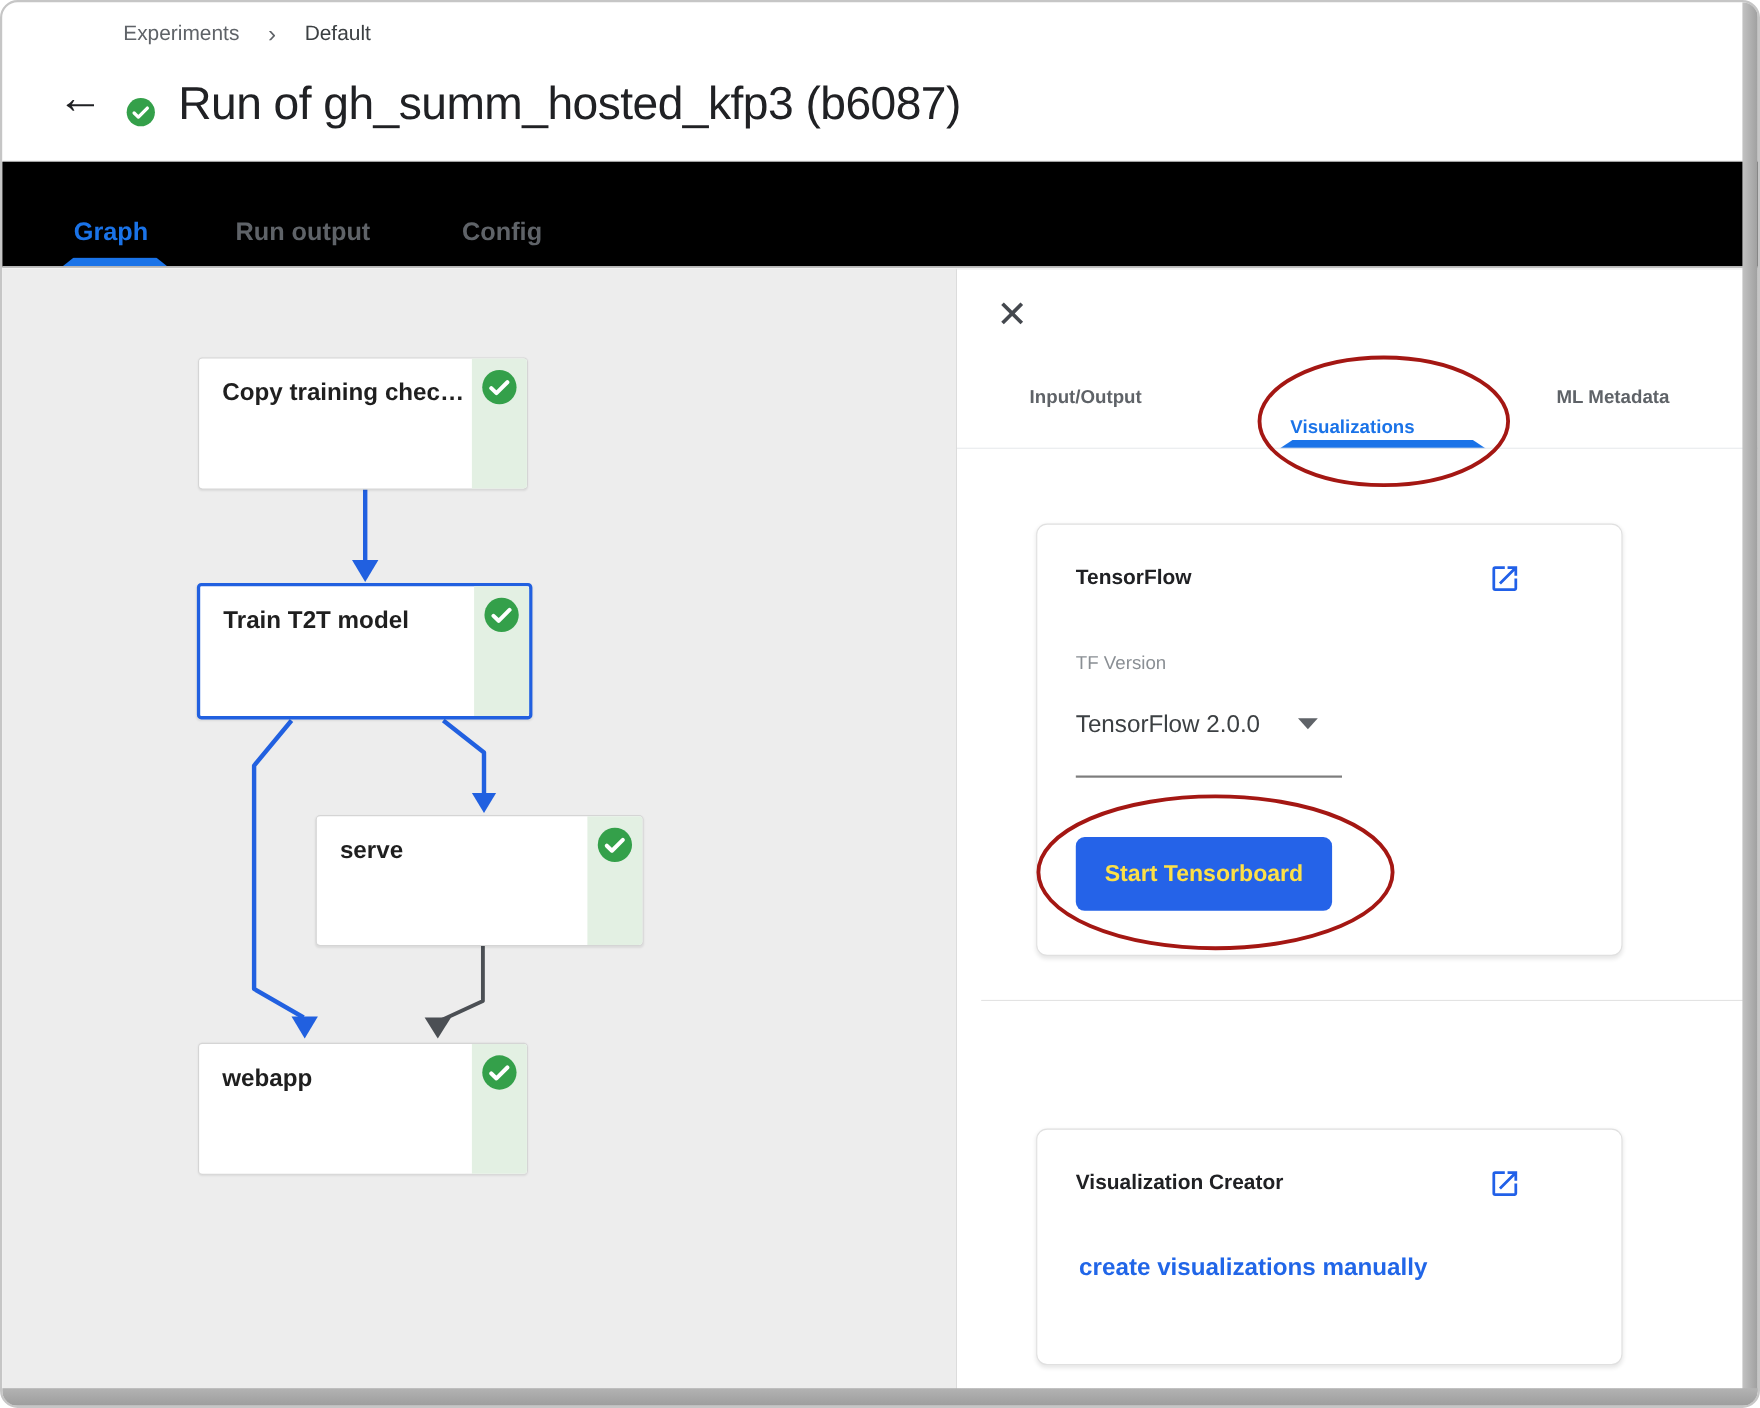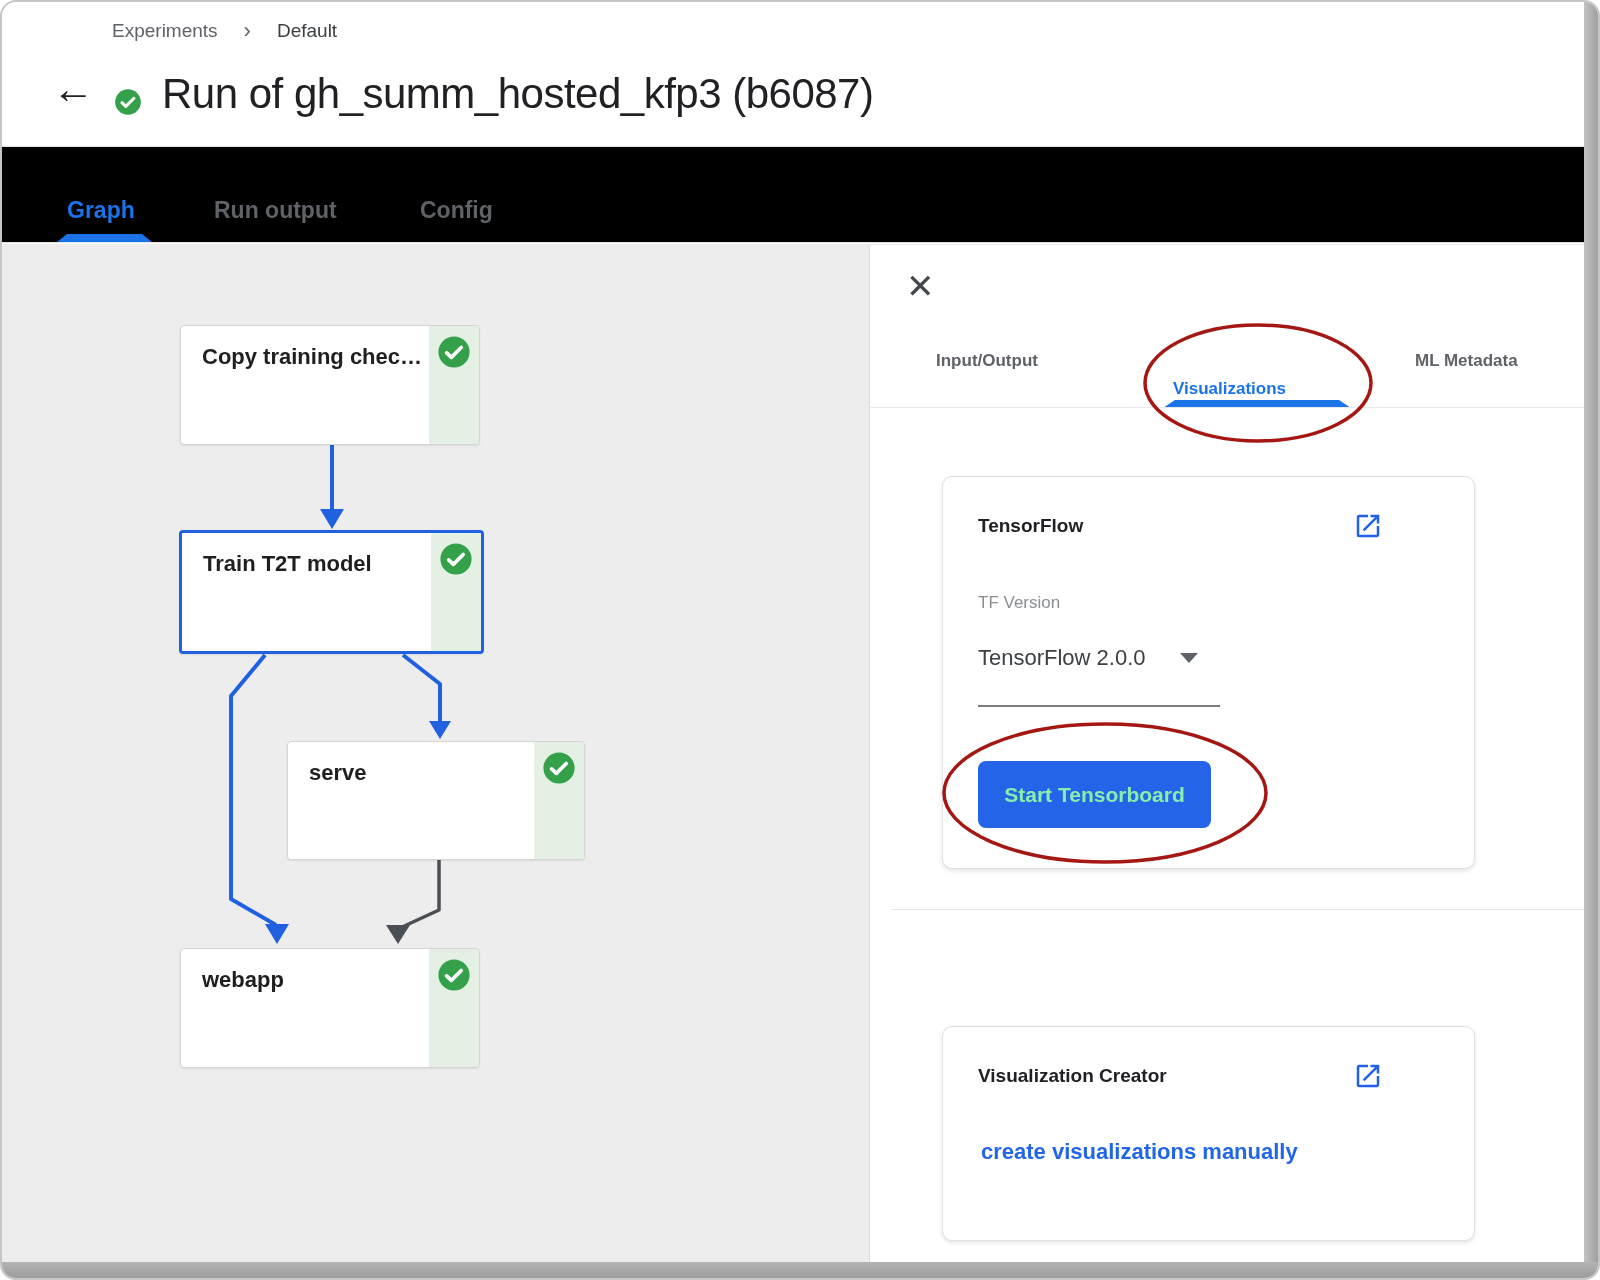--- a/index.html
+++ b/index.html
@@ -48,21 +48,21 @@
     border-radius:10px; box-shadow:0 2px 4px rgba(0,0,0,0.10); }
   .card.tensorboard{ top:231px; height:393px; }
   .card.vizcreator{ top:781px; height:215px; }
   .card-title{ position:absolute; left:35px; top:38px; font-size:19px; font-weight:700; color:#202124; }
   .open-icon{ position:absolute; left:410px; top:34px; width:30px; height:30px; cursor:pointer; }
   .tf-label{ position:absolute; left:35px; top:116px; font-size:17px; color:#8a8f94; }
   .tf-select{ position:absolute; left:35px; top:168px; display:flex; align-items:center; gap:34px; cursor:pointer; }
   .tf-value{ font-size:22px; color:#3c4043; }
   .caret{ width:0; height:0; border-left:9px solid transparent; border-right:9px solid transparent; border-top:10px solid #5f6368; }
   .select-underline{ position:absolute; left:35px; top:228px; width:242px; height:0; border-bottom:2px solid #7d7d7d; }
-  .start-btn{ position:absolute; left:35px; top:284px; width:233px; height:67px; background:#2563e8; color:#86efac;
+  .start-btn{ position:absolute; left:35px; top:284px; width:233px; height:67px; background:#2563e8; color:#fde047;
     border:none; border-radius:8px; font-family:"Liberation Sans",sans-serif; font-size:21px; font-weight:600; cursor:pointer; }
   .panel-divider{ position:absolute; left:22px; top:664px; width:696px; height:1px; background:#e3e3e3; }
   .viz-link{ position:absolute; left:38px; top:100px; font-size:22px; font-weight:700; color:#2166e8; cursor:pointer; white-space:nowrap;margin-top:12px;}
   
   .annotations{ position:absolute; left:0; top:0; width:1600px; height:1280px; pointer-events:none; z-index:40; }
   
   .scrollbar-v{ position:absolute; right:0; top:0; width:14px; height:1264px; background:linear-gradient(90deg,#c2c2c2,#9f9f9f); cursor:pointer; }
   .scrollbar-h{ position:absolute; left:0; bottom:0; width:100%; height:16px; background:linear-gradient(180deg,#b3b3b3,#9d9d9d); cursor:pointer; }
 </style>
 </head>

